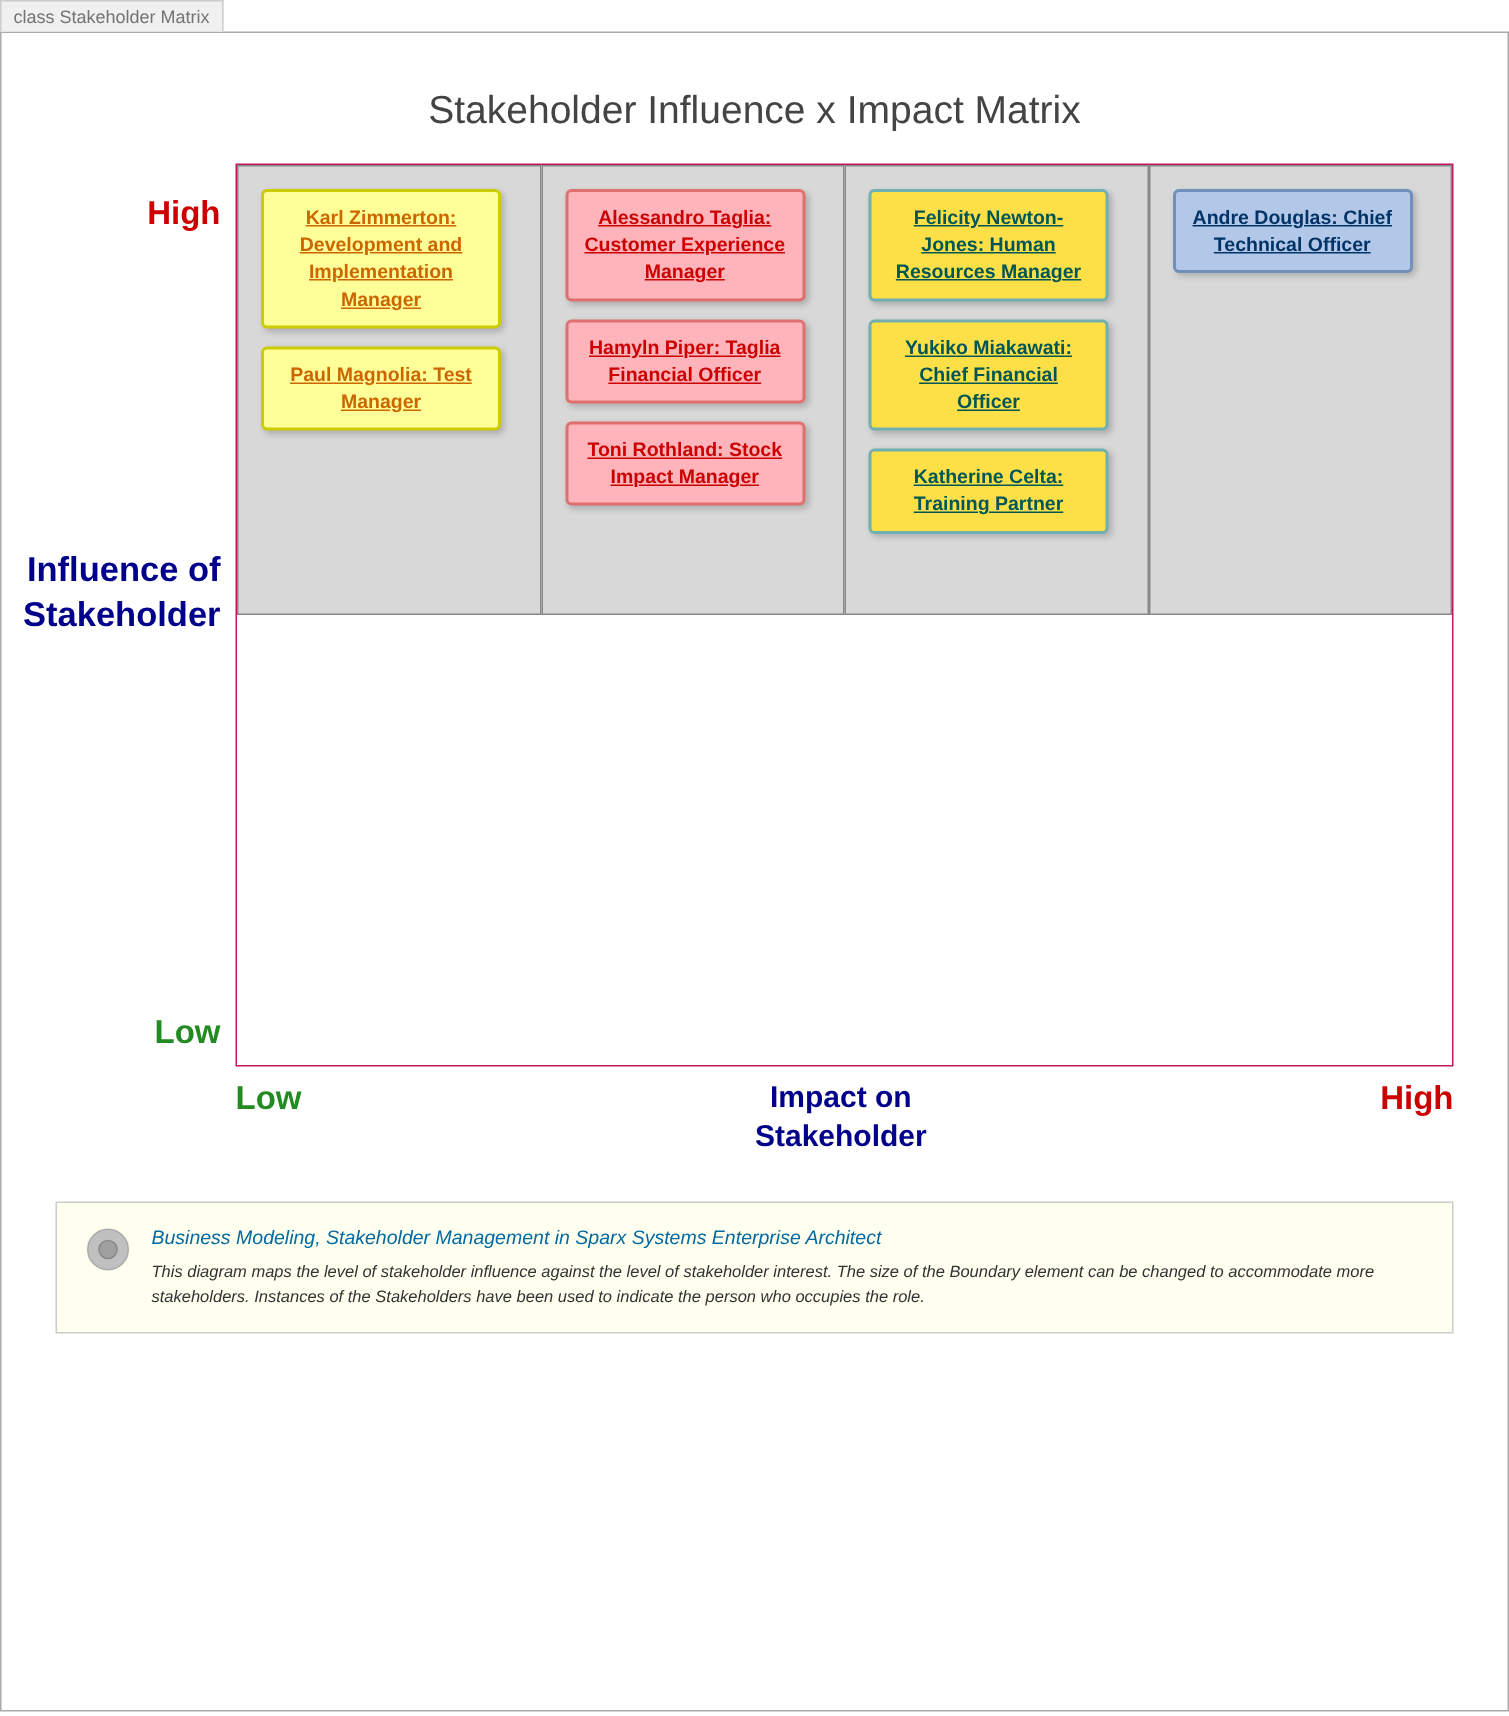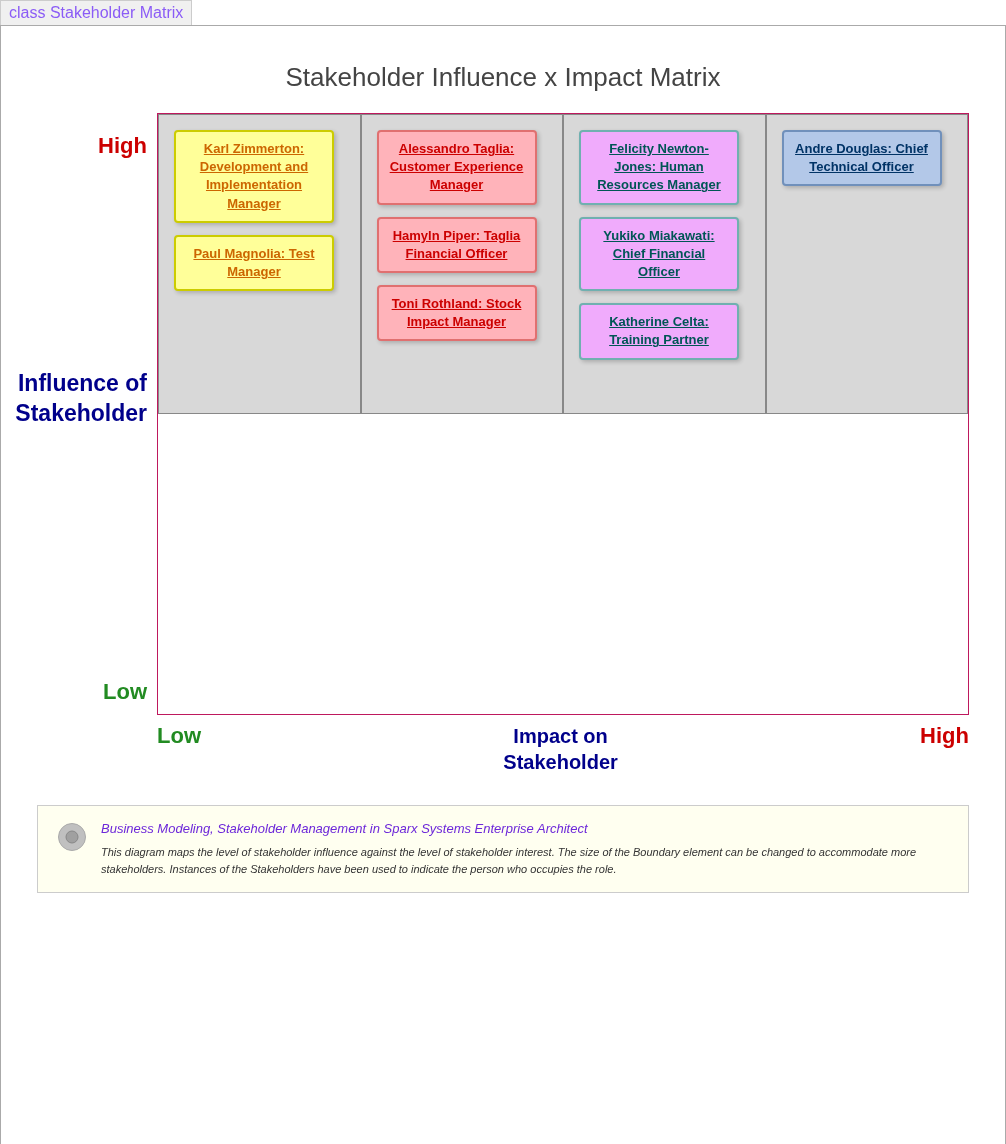--- a/index.html
+++ b/index.html
@@ -7,22 +7,22 @@
       font-family: Arial, sans-serif;
       background: #fff;
       width: 1006px;
       min-height: 1144px;
       position: relative;
     }
     .window-bar {
       background: #f0f0f0;
       border: 1px solid #ccc;
       padding: 3px 8px;
-      font-size: 16px;
-      color: #8b5cf6;
+      font-size: 12px;
+      color: #737373;
       display: inline-block;
       border-bottom: none;
     }
     .main-container {
       border: 1px solid #aaa;
       margin: 0;
       padding: 26px;
       background: #fff;
       min-height: 1120px;
     }
@@ -100,21 +100,21 @@
       background: #ffff99;
       border-color: #cccc00;
       color: #cc6600;
     }
     .card-pink {
       background: #ffb3ba;
       border-color: #e07070;
       color: #cc0000;
     }
     .card-cyan {
-      background: #f0abfc;
+      background: #fde047;
       border-color: #70b0b0;
       color: #005555;
     }
     .card-blue {
       background: #b3c8e8;
       border-color: #7090bb;
       color: #003366;
     }
     .x-axis-row {
       display: flex;
@@ -173,21 +173,21 @@
       flex-shrink: 0;
       cursor: pointer;
       margin-top: 2px;
     }
     .note-content {
       flex: 1;
     }
     .note-title {
       font-style: italic;
       font-size: 13px;
-      color: #6d28d9;
+      color: #0369a1;
       margin-bottom: 8px;
     }
     .note-body {
       font-style: italic;
       font-size: 11px;
       color: #333;
       line-height: 1.5;
     }
   </style>
 </head>

